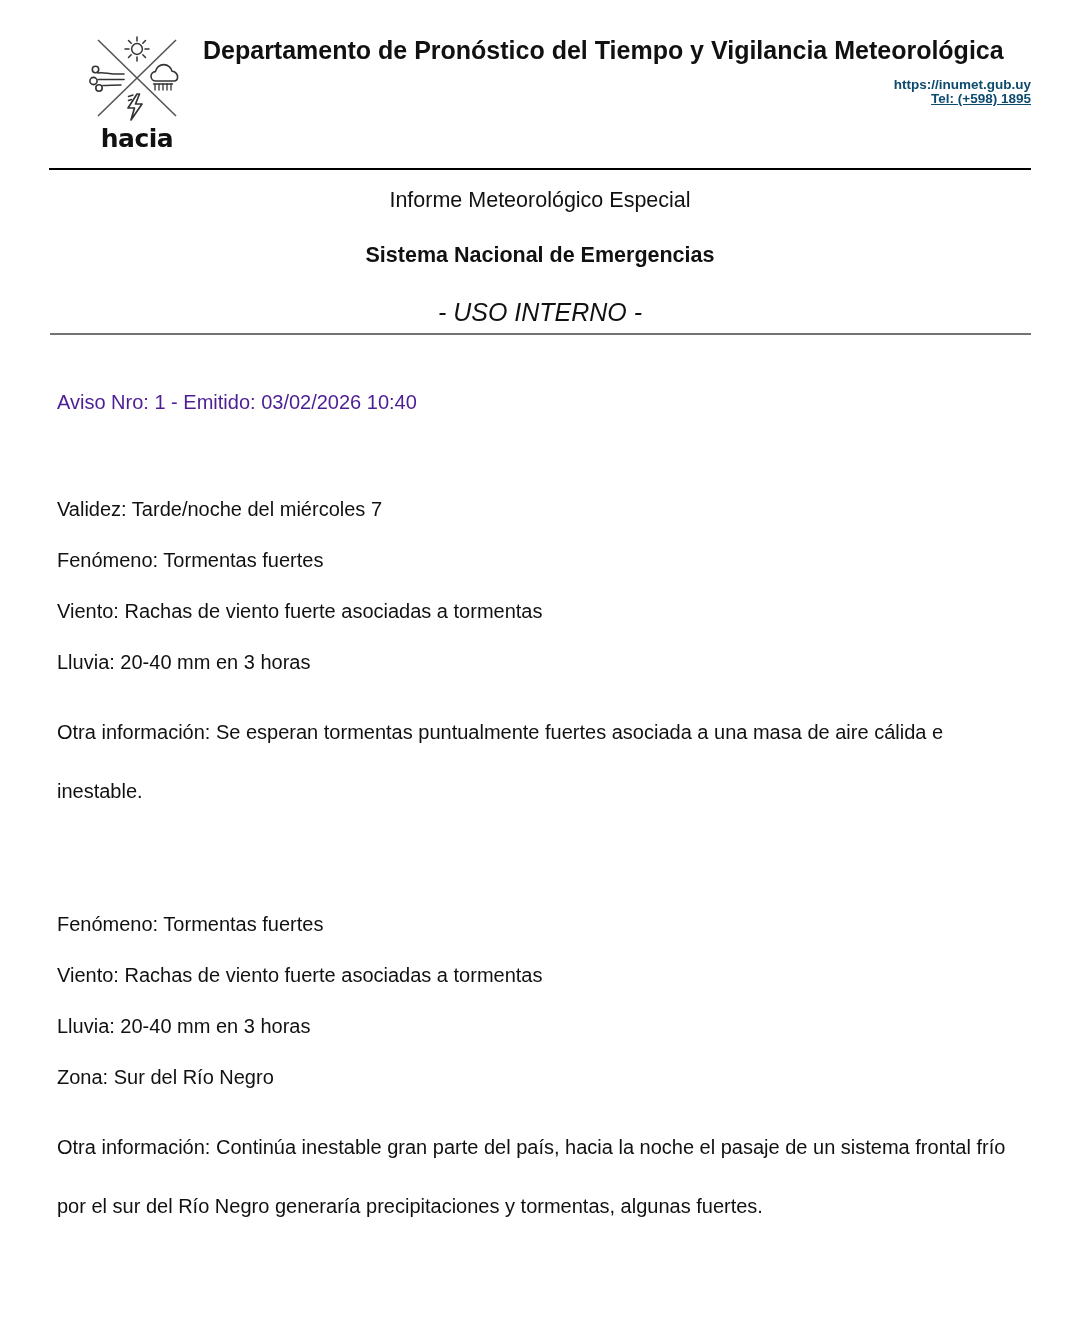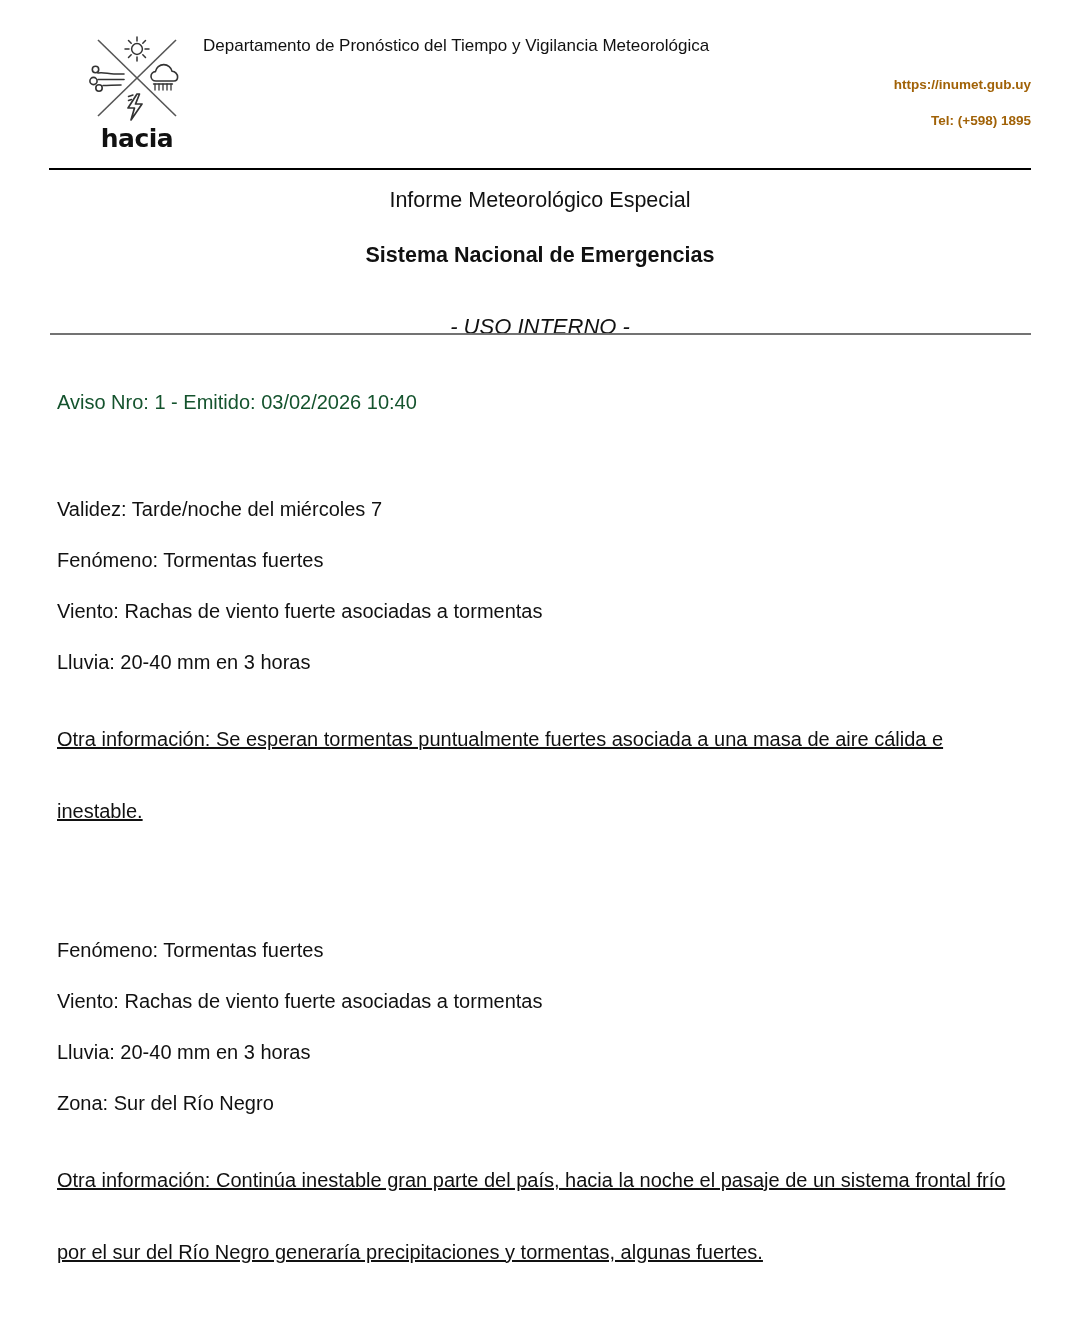--- a/index.html
+++ b/index.html
@@ -53,40 +53,41 @@
     letter-spacing: -0.5px;
     line-height: 1;
     margin-top: 2px;
     color: #111;
   }
 
   .header-title {
     position: absolute;
     left: 203px;
     top: 36px;
-    font-size: 17px;
+    font-size: 25px;
     line-height: 1.15;
     white-space: nowrap;
     color: #111;
+    font-weight: bold;
   }
 
   .header-contact {
     position: absolute;
     right: 49px;
     top: 78px;
     text-align: right;
   }
   .header-contact .line {
     font-size: 13.5px;
     font-weight: bold;
     line-height: 1.0;
-    color: #a16207;
+    color: #0c4a6e;
   }
   .header-contact .line + .line {
-    margin-top: 22px;
+    text-decoration: underline;
   }
 
   .rule-top {
     position: absolute;
     left: 49px;
     top: 168px;
     width: 982px;
     height: 2px;
     background: #000000;
   }
@@ -106,24 +107,24 @@
     color: #111;
   }
   .title-sub {
     font-size: 21.5px;
     font-weight: bold;
     line-height: 1.0;
     margin-top: 33px;
     color: #111;
   }
   .title-note {
-    font-size: 22px;
+    font-size: 25px;
     font-style: italic;
     line-height: 1.0;
-    margin-top: 50px;
+    margin-top: 34px;
     color: #111;
   }
 
   .rule-bottom {
     position: absolute;
     left: 50px;
     top: 333px;
     width: 981px;
     height: 2px;
     background: #737373;
@@ -133,43 +134,42 @@
   .body-area {
     position: absolute;
     left: 57px;
     top: 392px;
     width: 975px;
   }
 
   .notice-line {
     font-size: 20px;
     line-height: 1.0;
-    color: #14532d;
+    color: #4c1d95;
     white-space: nowrap;
   }
 
   .block {
     margin-top: 0;
   }
   .block-1 { margin-top: 87px; }
   .block-2 { margin-top: 93px; }
 
   .field {
     font-size: 20px;
     line-height: 1.0;
     color: #111;
     margin-bottom: 31px;
   }
   .field:last-child { margin-bottom: 0; }
 
   .field.wrap {
-    line-height: 72px;
+    line-height: 59px;
     white-space: normal;
     width: 975px;
-    text-decoration: underline;
   }
 
   
   .logo-mark svg { display: block; }
 </style>
 </head>
 <body>
 
 <div class="page">
 

